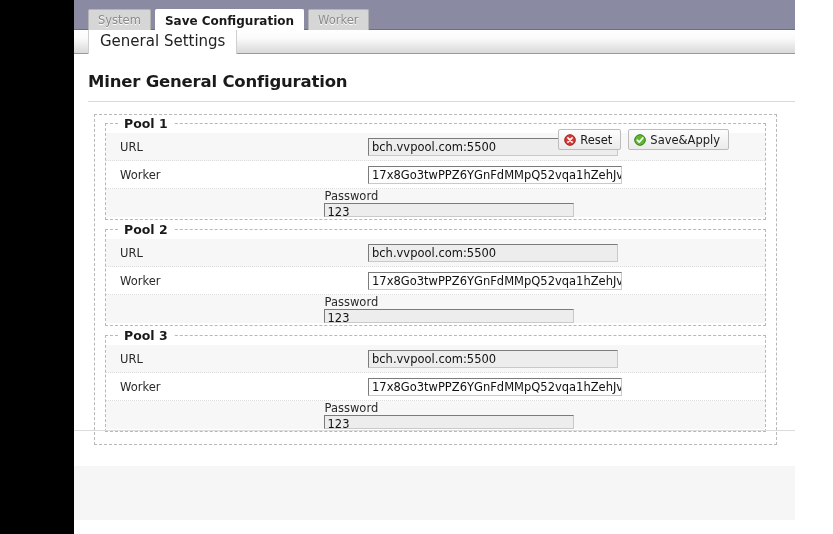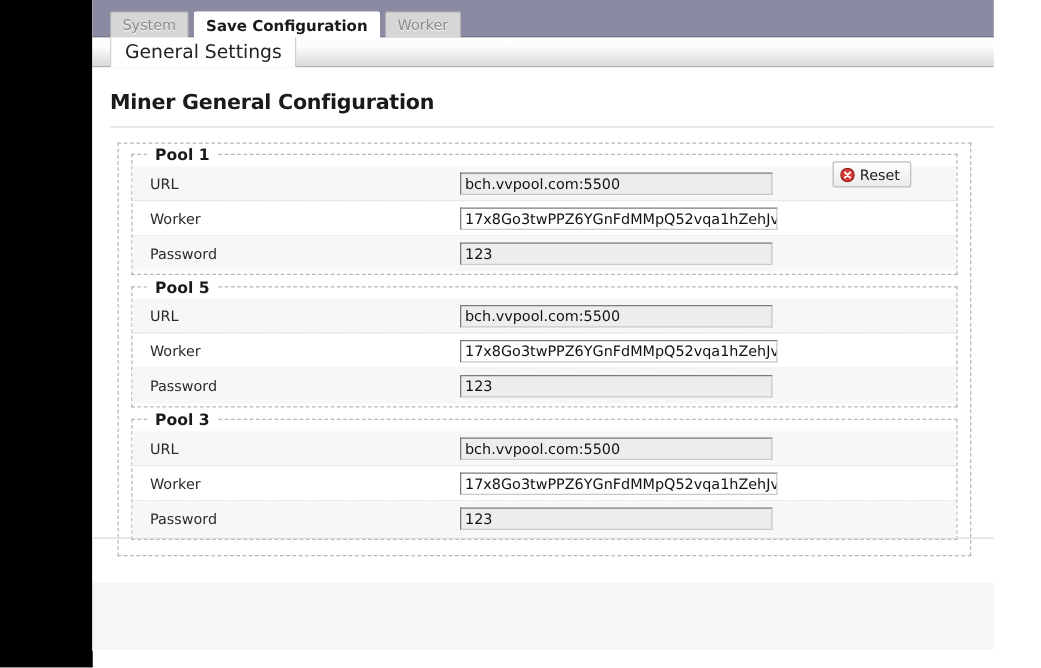--- a/index.html
+++ b/index.html
@@ -143,21 +143,21 @@
     color: #1a1a1a;
   }
   .pool-body { padding-top: 9px; }
   .row {
     display: flex;
     align-items: center;
     height: 28px;
     padding-left: 14px;
     border-bottom: 1px dotted #dcdcdc;
   }
-  .row:last-child { border-bottom: none; }
+  .row:last-child { border-bottom: none; flex-direction: column; }
   .row.stripe { background: #f7f7f7; }
   .row-label {
     width: 236px;
     font-size: 11.5px;
     color: #2a2a2a;
     white-space: nowrap;
   }
   .field {
     height: 18px;
     font-family: "DejaVu Sans", "Liberation Sans", sans-serif;
@@ -252,21 +252,21 @@
               <div class="field w-long">17x8Go3twPPZ6YGnFdMMpQ52vqa1hZehJv.2</div>
             </div>
             <div class="row stripe">
               <div class="row-label">Password</div>
               <div class="field w-short">123</div>
             </div>
           </div>
         </fieldset>
 
         <fieldset class="pool">
-          <div class="pool-legend">Pool 5</div>
+          <div class="pool-legend">Pool 2</div>
           <div class="pool-body">
             <div class="row stripe">
               <div class="row-label">URL</div>
               <div class="field w-short">bch.vvpool.com:5500</div>
             </div>
             <div class="row">
               <div class="row-label">Worker</div>
               <div class="field w-long">17x8Go3twPPZ6YGnFdMMpQ52vqa1hZehJv.2</div>
             </div>
             <div class="row stripe">
@@ -301,19 +301,28 @@
       <div class="btnbar">
         <div class="btn">
           <span class="ico">
             <svg width="12" height="12" viewBox="0 0 12 12">
               <circle cx="6" cy="6" r="5.3" fill="#d63b36" stroke="#9c2420" stroke-width="1"></circle>
               <path d="M3.9 3.9 L8.1 8.1 M8.1 3.9 L3.9 8.1" stroke="#ffffff" stroke-width="1.6" stroke-linecap="round"></path>
             </svg>
           </span>
           <span>Reset</span>
         </div>
+        <div class="btn">
+          <span class="ico">
+            <svg width="12" height="12" viewBox="0 0 12 12">
+              <circle cx="6" cy="6" r="5.3" fill="#5eb832" stroke="#3a7d18" stroke-width="1"></circle>
+              <path d="M3.3 6.2 L5.2 8.1 L8.8 4.0" fill="none" stroke="#ffffff" stroke-width="1.7" stroke-linecap="round" stroke-linejoin="round"></path>
+            </svg>
+          </span>
+          <span>Save&amp;Apply</span>
+        </div>
       </div>
 
       <div class="content-bottom-rule"></div>
     </div>
 
   </div>
 </div>
 
 </body></html>

